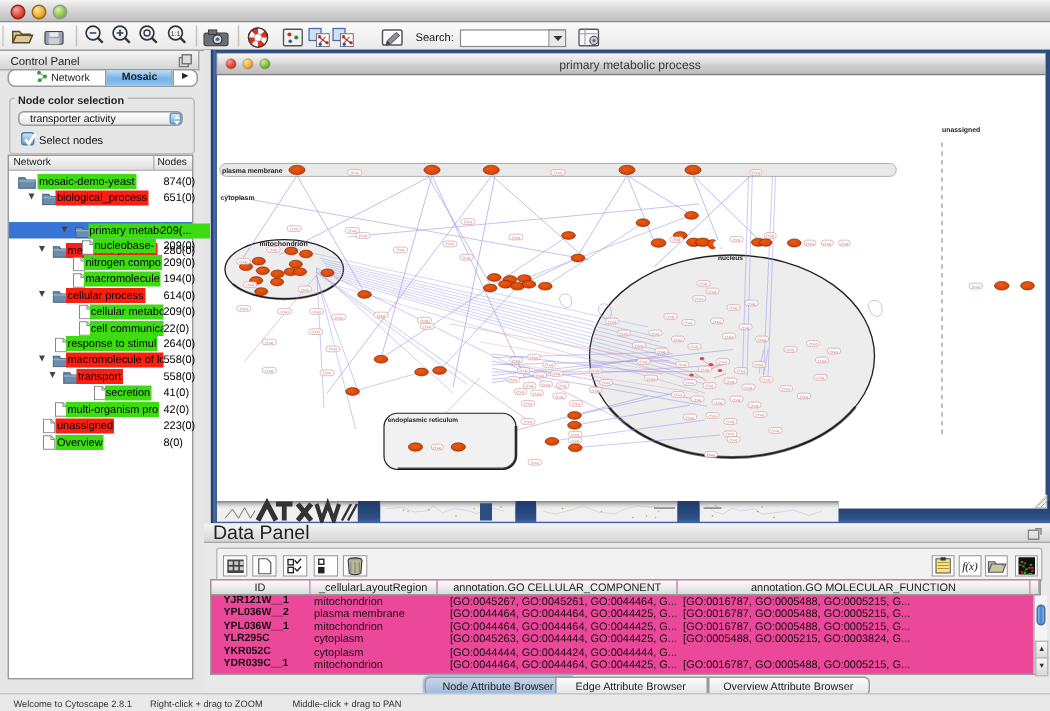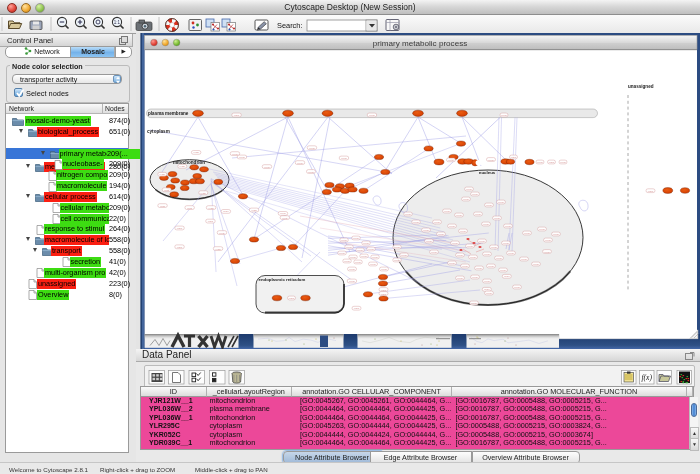--- a/index.html
+++ b/index.html
@@ -24,34 +24,33 @@
 #chk{left:14px;top:88px;width:8.6px;height:8.6px;border-radius:2px;background:linear-gradient(#cfe6fa,#5f9fd8);border:0.5px solid #5580aa;box-sizing:border-box}
 #chklab{left:26px;top:89px;font-size:7.4px;color:#111}
 #tree{left:5px;top:103px;width:124px;height:350px;background:#fff;border:1px solid #9a9a9a;box-sizing:border-box}
 #treehead{position:absolute;left:0;top:0;width:100%;height:9.5px;background:linear-gradient(#fafafa,#dedede);border-bottom:1px solid #b5b5b5;font-size:6.8px;color:#222;box-sizing:border-box}
 .trow{position:absolute;left:0;width:122px;height:10.85px;font-size:7.3px;white-space:nowrap}
 .trow .lbl{position:absolute;top:0.5px;height:10px;line-height:10.5px;padding:0 1px;color:#000;max-width:68px;overflow:hidden}
 .trow .cnt{position:absolute;left:103px;top:0.5px;line-height:10.5px;color:#000}
 .gre{background:#3ddc12}.red{background:#fb1f12}
 .arr{position:absolute;top:2.6px;width:0;height:0;border-left:2.8px solid transparent;border-right:2.8px solid transparent;border-top:4.2px solid #444}
 #datap{left:136px;top:349px;width:564px;height:113px;background:#e9e9e9}
-#dphead{position:absolute;left:0;top:0;width:100%;height:12.5px;background:linear-gradient(#f4f4f4,#d6d6d6);border-bottom:1px solid #aaa;font-size:10px;color:#222;line-height:12.5px;padding-left:6px;box-sizing:border-box}
+#dphead{position:absolute;left:0;top:0;width:100%;height:12.5px;background:linear-gradient(#f4f4f4,#d6d6d6);border-bottom:1px solid #aaa;font-size:13px;color:#222;line-height:12.5px;padding-left:6px;box-sizing:border-box}
 #dptool{position:absolute;left:8px;top:15.5px;width:549px;height:21px;background:#f2f2f2;border:1px solid #bbb;border-radius:2px}
 #dtable{position:absolute;left:4px;top:37px;width:552px;height:62px;background:#ec4899;border:1px solid #999;font-size:7.3px}
 .hcell{position:absolute;top:0;height:9.5px;background:linear-gradient(#fbfbfb,#dcdcdc);border-right:1px solid #b0b0b0;border-bottom:1px solid #999;text-align:center;line-height:9.5px;color:#222;box-sizing:border-box;overflow:hidden}
 .drow{position:absolute;height:8.55px;line-height:8.55px;white-space:nowrap;color:#111}
 .dcell{position:absolute;overflow:hidden}
 #dtabs{position:absolute;left:0;top:102px;width:100%;height:13px;font-size:7.2px}
 .dtab{position:absolute;top:0;height:12.5px;line-height:12.5px;text-align:center;background:linear-gradient(#fdfdfd,#e3e3e3);border:0.5px solid #9a9a9a;box-sizing:border-box;color:#222}
 #statusbar{left:0;top:462px;width:700px;height:12px;background:#e9e9e9;border-top:1px solid #c6c6c6;font-size:6.2px;color:#333}
 #statusbar span{position:absolute;top:2.5px}
 </style></head><body>
 
 <div id="macbar" class="abs">
-    <div class="t">Cytoscape Desktop (New Session)</div>
     <div class="tl" style="left:6.5px;background:radial-gradient(circle at 35% 30%,#ffa39a,#e04438 60%,#a02820);border-color:#8a2a22"></div>
     <div class="tl" style="left:21px;background:radial-gradient(circle at 35% 30%,#ffe2a0,#f0a830 60%,#b07820);border-color:#996a20"></div>
     <div class="tl" style="left:34.5px;background:radial-gradient(circle at 35% 30%,#d6f2a0,#8cc04d 60%,#5e8f2e)"></div>
   </div>
 <div id="toolbar" class="abs"></div>
 <svg class="abs" style="left:0;top:15px" width="700" height="18" viewBox="0 0 700 18">
     <line x1="2" y1="2" x2="2" y2="16" stroke="#c9c9c9"></line>
     <g stroke="#5a4a2a" stroke-width="1" fill="#d8c89a">
       <path d="M8.5,13.5 l2.2-5 h11 l-2.2,5 z M8.5,13.5 v-7.5 h4.5 l1.5,1.8 h5.5 v1.5"></path>
     </g>
@@ -892,21 +891,20 @@
       <div class="drow" style="top:35.15px;left:0;width:552px">
         <span class="dcell" style="left:8px;width:60px;font-weight:bold;font-size:7px">YLR295C</span>
         <span class="dcell" style="left:68.4px;width:80px">cytoplasm</span>
         <span class="dcell" style="left:159px;width:151px">[GO:0045263, GO:0044444, GO:0044425, G...</span>
         <span class="dcell" style="left:314.4px;width:231px">[GO:0005488, GO:0005215, GO:0003824, G...</span>
       </div>
       <div class="drow" style="top:43.70px;left:0;width:552px">
         <span class="dcell" style="left:8px;width:60px;font-weight:bold;font-size:7px">YKR052C</span>
         <span class="dcell" style="left:68.4px;width:80px">cytoplasm</span>
         <span class="dcell" style="left:159px;width:151px">[GO:0044444, GO:0044424, GO:0044444, G...</span>
-        <span class="dcell" style="left:314.4px;width:231px">[GO:0005488, GO:0005215, GO:0003674]</span>
       </div>
       <div class="drow" style="top:52.25px;left:0;width:552px">
         <span class="dcell" style="left:8px;width:60px;font-weight:bold;font-size:7px">YDR039C__1</span>
         <span class="dcell" style="left:68.4px;width:80px">mitochondrion</span>
         <span class="dcell" style="left:159px;width:151px">[GO:0044464, GO:0044464, GO:0044425, G...</span>
         <span class="dcell" style="left:314.4px;width:231px">[GO:0016787, GO:0005488, GO:0005215, G...</span>
       </div>
       <div style="position:absolute;left:548px;top:9.5px;width:8px;height:52px;background:#f4f4f4;border-left:1px solid #bbb">
         <div style="position:absolute;left:0.5px;top:6px;width:6px;height:14px;border-radius:3px;background:linear-gradient(90deg,#8ab6e8,#3f7fd0 50%,#8ab6e8);border:0.5px solid #4a6a9a;box-sizing:border-box"></div>
         <div style="position:absolute;left:0;top:30px;width:7px;height:11px;background:linear-gradient(#f8f8f8,#d8d8d8);border:0.5px solid #bbb;font-size:5px;text-align:center;line-height:11px;color:#333">▲</div>

